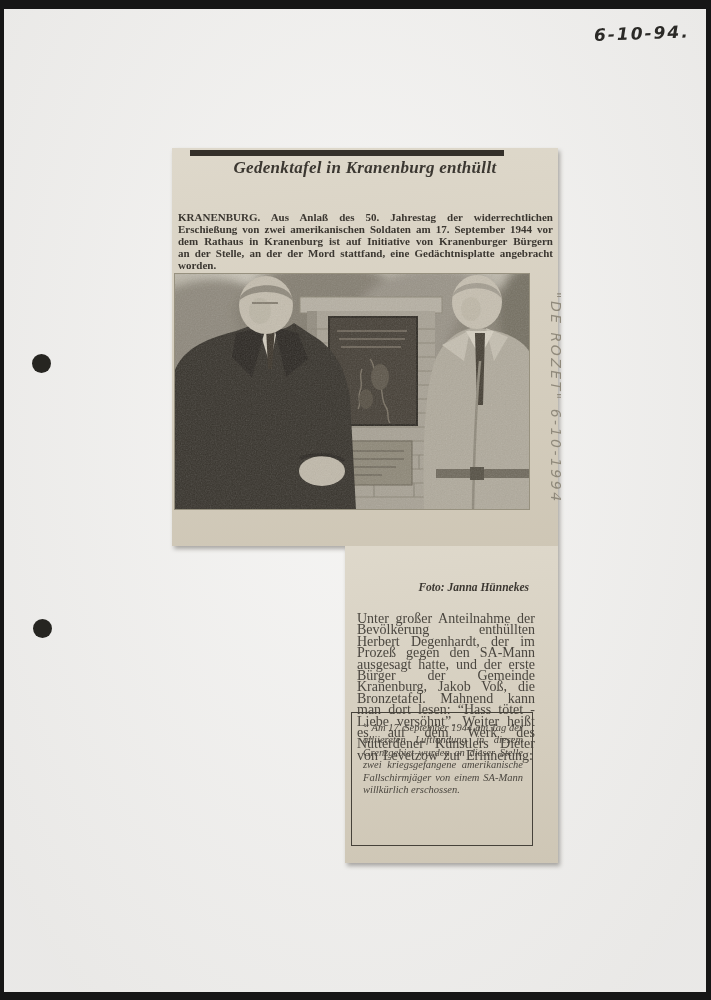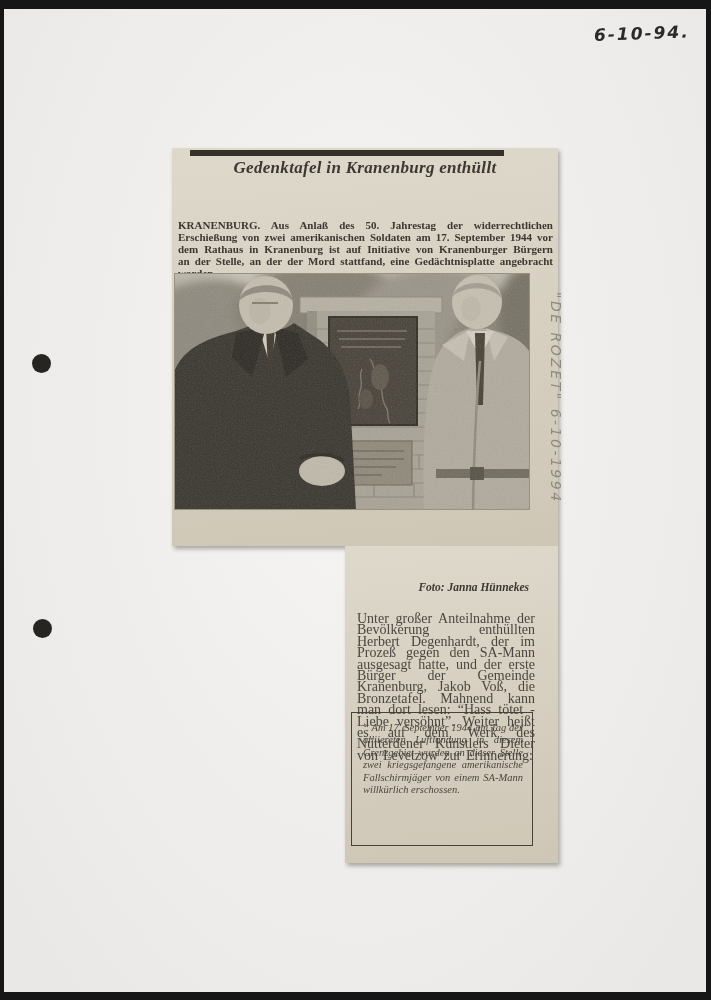--- a/index.html
+++ b/index.html
@@ -48,21 +48,21 @@
   .kicker{
     position:absolute;left:168px;top:149px;width:386px;text-align:center;
     font-size:17px;font-weight:700;font-style:italic;color:var(--ink);
     letter-spacing:.3px;
   }
   .headline{
     position:absolute;left:168px;top:170px;width:386px;text-align:center;
     font-size:24px;font-weight:700;color:var(--ink);letter-spacing:.4px;
   }
   .lead{
-    position:absolute;left:174px;top:211px;width:375px;
+    position:absolute;left:174px;top:203px;width:375px;
     font-size:11px;font-weight:700;color:var(--ink);
     line-height:11.9px;text-align:justify;word-spacing:2px;
   }
   .photo{position:absolute;left:170px;top:264px;width:356px;height:237px;}
   .caption{
     position:absolute;left:172px;top:503px;width:355px;
     font-size:11.5px;font-weight:700;font-style:italic;color:var(--ink);
     line-height:13px;
   }
   .credit{

